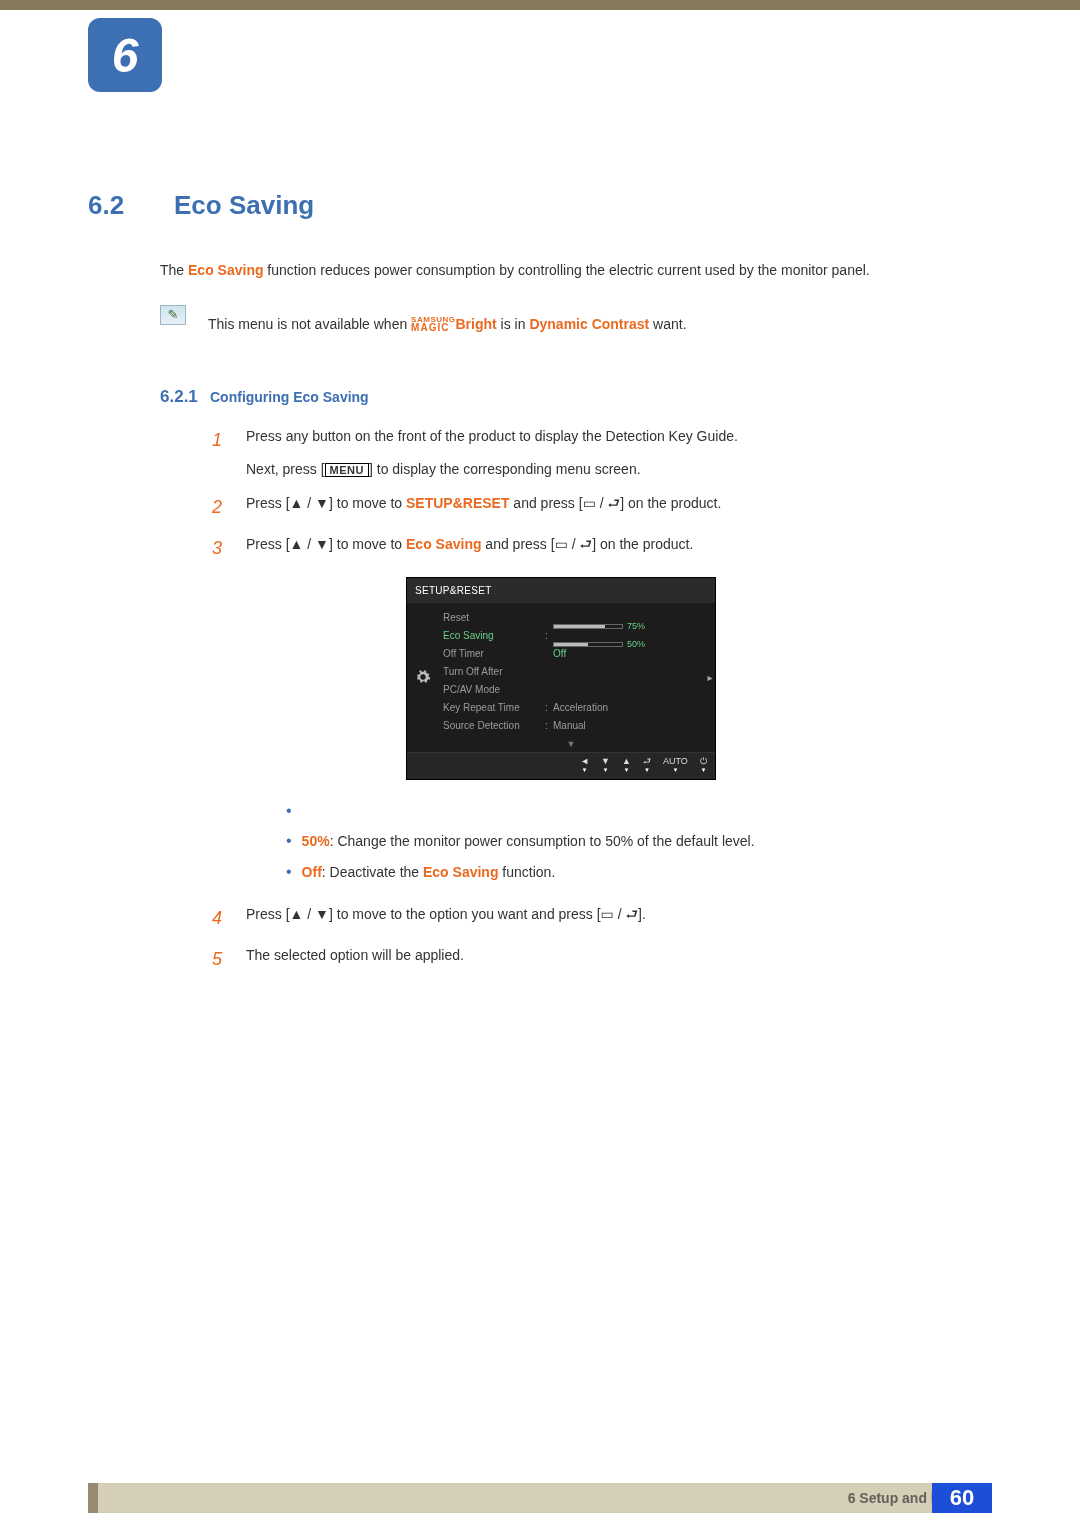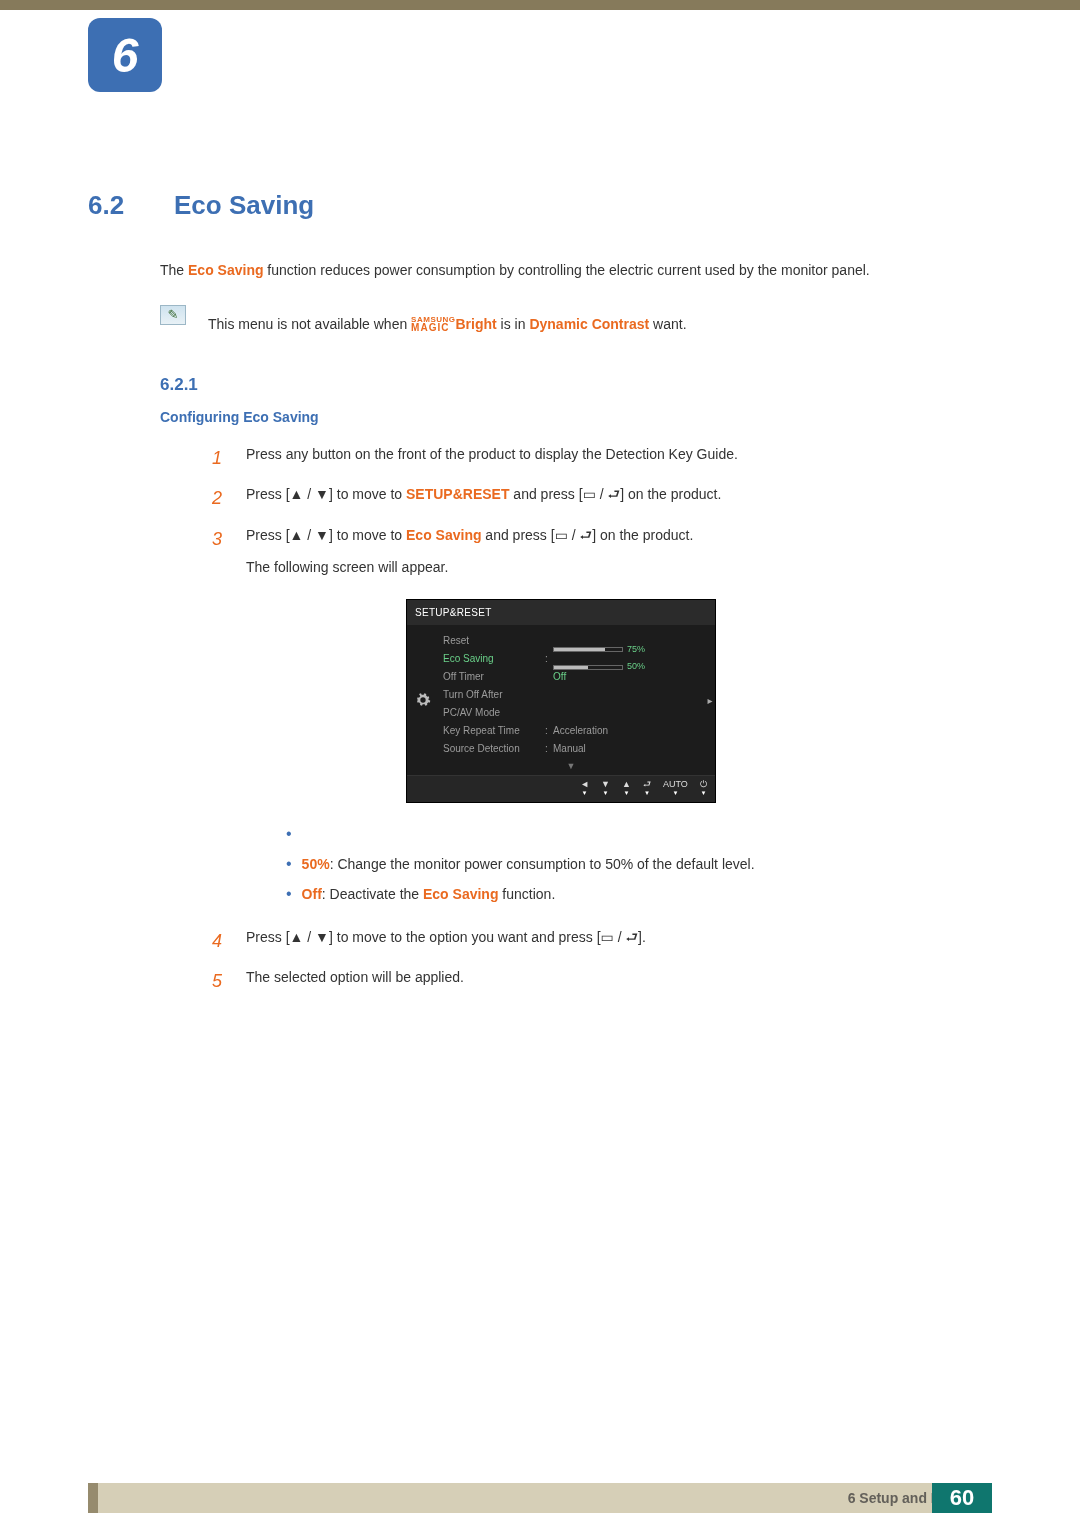--- a/index.html
+++ b/index.html
@@ -84,24 +84,22 @@
     background: linear-gradient(#cfe3ef,#e8f1f6);
     border: 1px solid #9cb7c6;
     display: flex;
     align-items: center;
     justify-content: center;
     font-size: 13px;
     color: #3a6a33;
   }
   .subsection {
     display: flex;
-    gap: 14px;
     align-items: baseline;
-    margin: 30px 0 18px 0;
-    flex-direction: column;
+    margin: 42px 0 18px 0;
   }
   .subsection-num {
     color: #3d6fb3;
     font-weight: bold;
     font-size: 17px;
     width: 50px;
   }
   .subsection-title {
     color: #3d6fb3;
     font-weight: bold;
@@ -209,21 +207,21 @@
     position:absolute; left:88px; bottom:14px;
     width: 891px; height: 30px;
     background:#d6cfb7;
     display:flex; align-items:center; justify-content:flex-end;
     padding-right:10px;
     font-size:14px; color:#63605a; font-weight:bold;
   }
   .footer-num {
     position:absolute; right:88px; bottom:14px;
     width:60px; height:30px;
-    background:#0f766e;
+    background:#1d4ed8;
     color:#fff; font-size:22px; font-weight:bold;
     display:flex; align-items:center; justify-content:center;
   }
   .footer-tick {
     position:absolute; left:88px; bottom:14px;
     width:10px; height:30px;
     background:#968b6e;
   }
 
   .samsung-magic { font-size:10px; color:#ea6a20; font-weight:bold; letter-spacing:1px; display:inline-block; line-height:0.9; vertical-align: -2px;}
@@ -260,37 +258,39 @@
       <div class="subsection-num">6.2.1</div>
       <div class="subsection-title">Configuring Eco Saving</div>
     </div>
 
     <div class="steps">
 
       <div class="step-row">
         <div class="step-num">1</div>
         <div class="step-body">
           <div>Press any button on the front of the product to display the Detection Key Guide.</div>
+          <div style="margin-top:10px">
+            <span>Next, press [</span><span class="inline-key">MENU</span><span>] to display the corresponding menu screen.</span>
+          </div>
         </div>
       </div>
 
       <div class="step-row">
         <div class="step-num">2</div>
         <div class="step-body">
           <span>Press [</span><span class="glyph">▲ / ▼</span><span>] to move to </span><span class="orange">SETUP&amp;RESET</span><span> and press [</span><span class="glyph">▭ / ⮐</span><span>] on the product.</span>
         </div>
       </div>
 
       <div class="step-row">
         <div class="step-num">3</div>
         <div class="step-body">
           <div>
             <span>Press [</span><span class="glyph">▲ / ▼</span><span>] to move to </span><span class="orange">Eco Saving</span><span> and press [</span><span class="glyph">▭ / ⮐</span><span>] on the product.</span>
           </div>
-          <div style="margin-top:8px">The following screen will appear.</div>
 
           <div class="osd-wrap">
             <div class="osd">
               <div class="osd-title">SETUP&amp;RESET</div>
               <div class="osd-body">
                 <div class="osd-left">
                   <svg class="gear" viewBox="0 0 24 24">
                       <path fill="currentColor" d="M12 8a4 4 0 100 8 4 4 0 000-8zm9 4l2 1-1 3-2-.5-2 2 .5 2-3 1-1-2h-3l-1 2-3-1 .5-2-2-2-2 .5-1-3 2-1v-0l-2-1 1-3 2 .5 2-2L6 3l3-1 1 2h3l1-2 3 1-.5 2 2 2 2-.5 1 3-2 1z"></path>
                     </svg>
                 </div>

